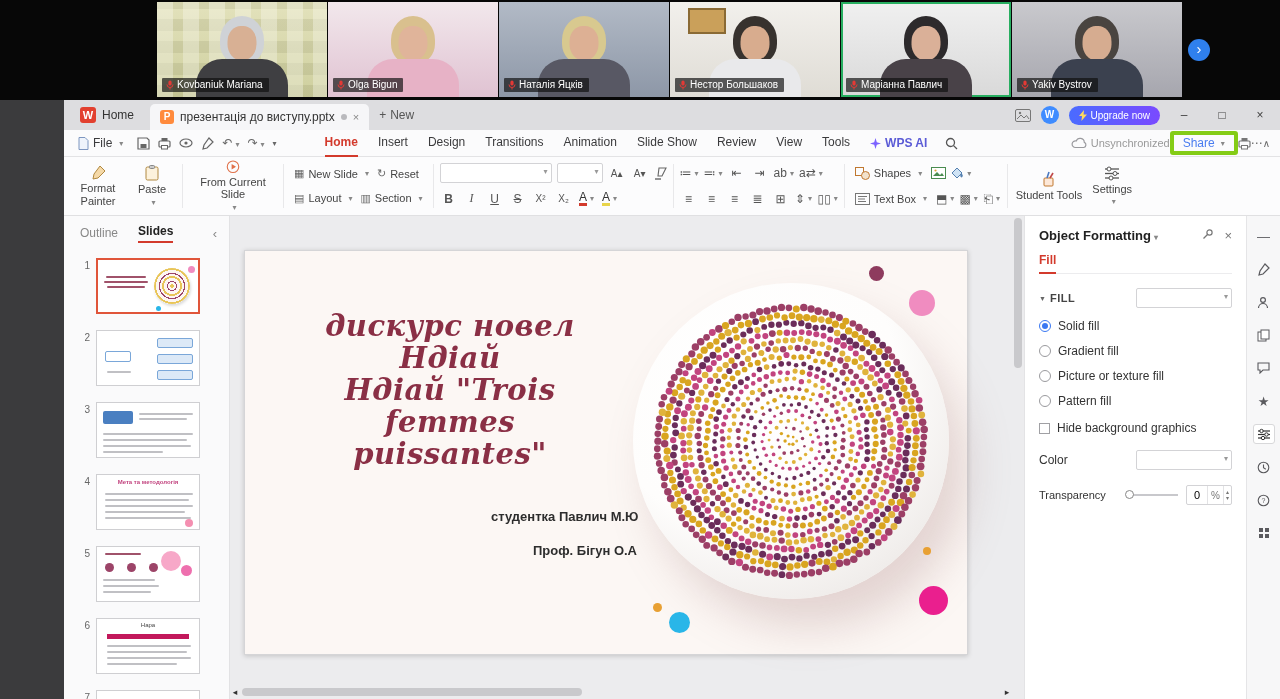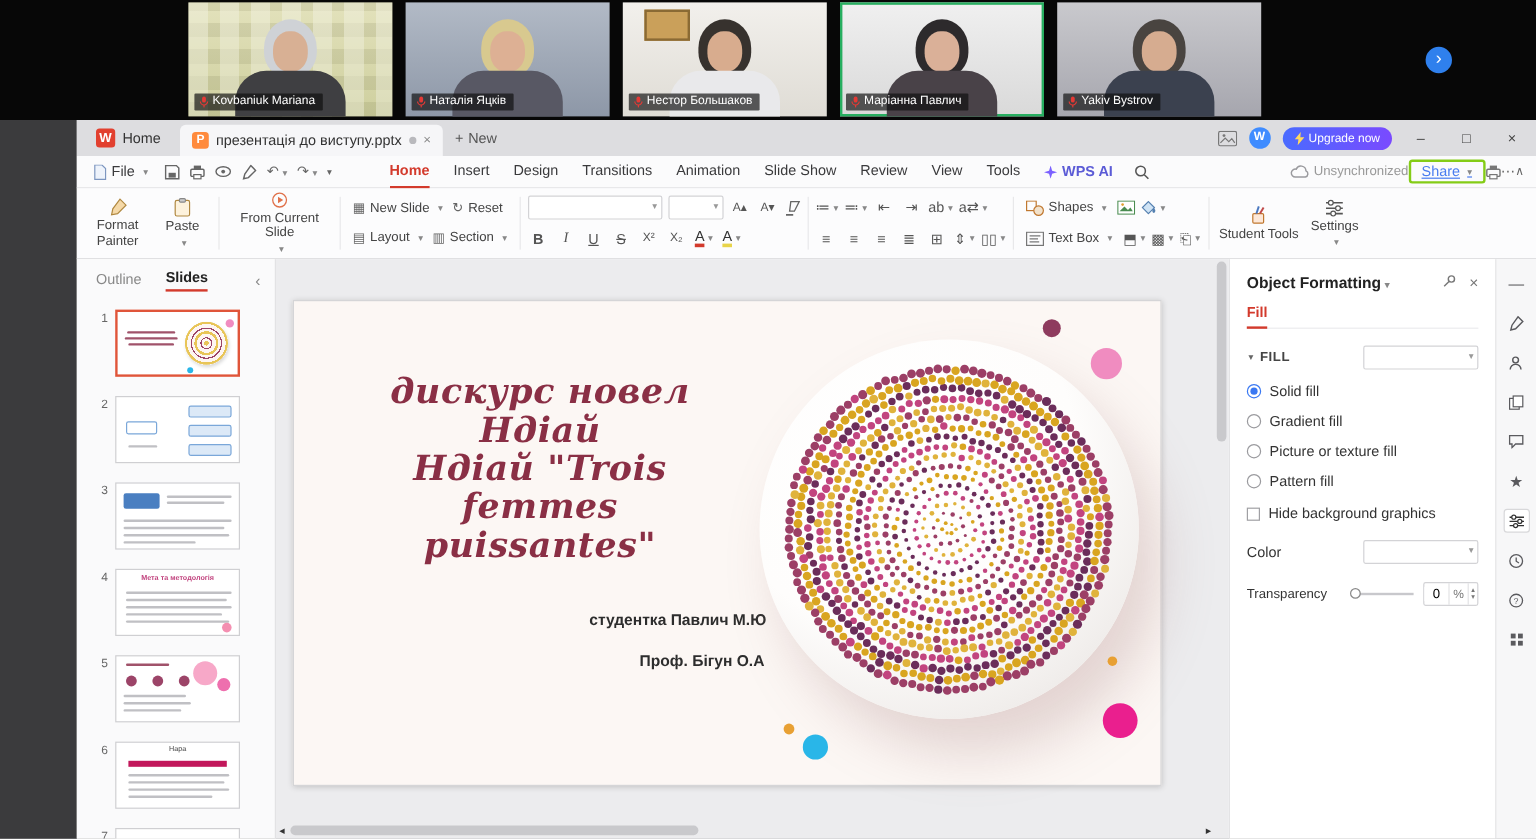--- a/index.html
+++ b/index.html
@@ -1,21 +1,21 @@
 <!DOCTYPE html>
 <html><head>
 <meta charset="utf-8">
 <style>
   * { box-sizing: border-box; margin: 0; padding: 0; }
   html,body { width:1280px; height:699px; overflow:hidden; }
   body { position:relative; background:#3b3b3d; font-family:"Liberation Sans",sans-serif; }
 
   
   .video-strip { position:absolute; left:0; top:0; width:1280px; height:100px; background:#070707; }
-  .tiles { position:absolute; left:157px; top:2px; display:flex; gap:11px; }
+  .tiles { position:absolute; left:157px; top:2px; display:flex; gap:1px; }
   .vt { width:170px; height:95px; position:relative; overflow:hidden; }
   .vt.active { outline:2px solid #27ae60; outline-offset:-2px; }
   .b1 { background:linear-gradient(180deg,#e3e2bc,#cecf9e); }
   .b1::before { content:""; position:absolute; inset:0; opacity:.5;
     background-image:repeating-linear-gradient(90deg,rgba(255,255,255,.55) 0 16px,transparent 16px 26px),
                      repeating-linear-gradient(0deg,rgba(110,110,70,.28) 0 12px,transparent 12px 22px); }
   .b2 { background:linear-gradient(180deg,#f2e8ec,#e0c2d2); }
   .b3 { background:linear-gradient(180deg,#b2bac6,#8d97a7); }
   .b4 { background:linear-gradient(180deg,#f2f0ec,#dfdcd5); }
   .b4::before { content:""; position:absolute; left:18px; top:6px; width:34px; height:22px;
@@ -66,22 +66,22 @@
   .menubar { height:27px; background:#fbfbfc; border-bottom:1px solid #e3e3e5; display:flex;
     align-items:center; font-size:12px; color:#3a3a3c; flex:none; }
   .file-btn { display:flex; align-items:center; gap:4px; margin-left:14px; }
   .qicons { display:flex; align-items:center; gap:8px; margin-left:14px; color:#666; }
   .menu-items { display:flex; align-items:center; gap:20px; margin-left:48px; }
   .mi { height:27px; line-height:25px; }
   .mi.active { color:#d33a2c; border-bottom:2px solid #d33a2c; font-weight:bold; }
   .wpsai { display:flex; align-items:center; gap:4px; color:#5b5bd6; font-weight:bold; margin-left:20px; }
   .mb-right { margin-left:auto; display:flex; align-items:center; padding-right:10px; }
   .syncer { display:flex; align-items:center; gap:4px; color:#999; font-size:11px; }
-  .share-btn { display:flex; align-items:center; gap:3px; color:#4a7df0; border:2px solid #84cc16;
-    border-radius:3px; padding:1px 9px; font-size:12px;text-decoration:underline; }
+  .share-btn { display:flex; align-items:center; gap:3px; color:#4a7df0; border:4px solid #84cc16;
+    border-radius:3px; padding:1px 9px; font-size:12px; }
   .drop::after { content:"▾"; font-size:8px; color:#888; margin-left:3px; }
 
   
   .toolbar { height:59px; background:#fcfcfd; border-bottom:1px solid #e0e0e2; display:flex;
     align-items:stretch; padding:3px 6px; flex:none; }
   .sep { width:1px; background:#e8e8ea; margin:4px 4px; flex:none; }
   .bigbtn { display:flex; flex-direction:column; align-items:center; justify-content:center; gap:2px;
     min-width:52px; padding:0 4px; font-size:11px; color:#444; text-align:center; line-height:1.15; }
   .grp2 { display:flex; flex-direction:column; justify-content:space-evenly; padding:0 2px; }
   .rowbtn { display:flex; align-items:center; gap:4px; font-size:11px; color:#444; height:22px; padding:0 4px; }
@@ -195,20 +195,35 @@
       <div class="ntag">
         <svg width="8" height="10" viewBox="0 0 8 10">
             <rect x="2.4" y="0.5" width="3.2" height="5" rx="1.6" fill="#e53935"></rect>
             <path d="M1 4.5a3 3 0 0 0 6 0" stroke="#e53935" stroke-width="1" fill="none"></path>
             <rect x="3.5" y="7.5" width="1" height="2" fill="#e53935"></rect>
           </svg>
         <span>Kovbaniuk Mariana</span>
       </div>
     </div>
 
+    <div class="vt b2">
+      <div class="p2">
+        <div class="hair"></div>
+          <div class="face"></div>
+          <div class="torso"></div>
+      </div>
+      <div class="ntag">
+        <svg width="8" height="10" viewBox="0 0 8 10">
+            <rect x="2.4" y="0.5" width="3.2" height="5" rx="1.6" fill="#e53935"></rect>
+            <path d="M1 4.5a3 3 0 0 0 6 0" stroke="#e53935" stroke-width="1" fill="none"></path>
+            <rect x="3.5" y="7.5" width="1" height="2" fill="#e53935"></rect>
+          </svg>
+        <span>Olga Bigun</span>
+      </div>
+    </div>
 
     <div class="vt b3">
       <div class="p3">
         <div class="hair"></div>
           <div class="face"></div>
           <div class="torso"></div>
       </div>
       <div class="ntag">
         <svg width="8" height="10" viewBox="0 0 8 10">
             <rect x="2.4" y="0.5" width="3.2" height="5" rx="1.6" fill="#e53935"></rect>

